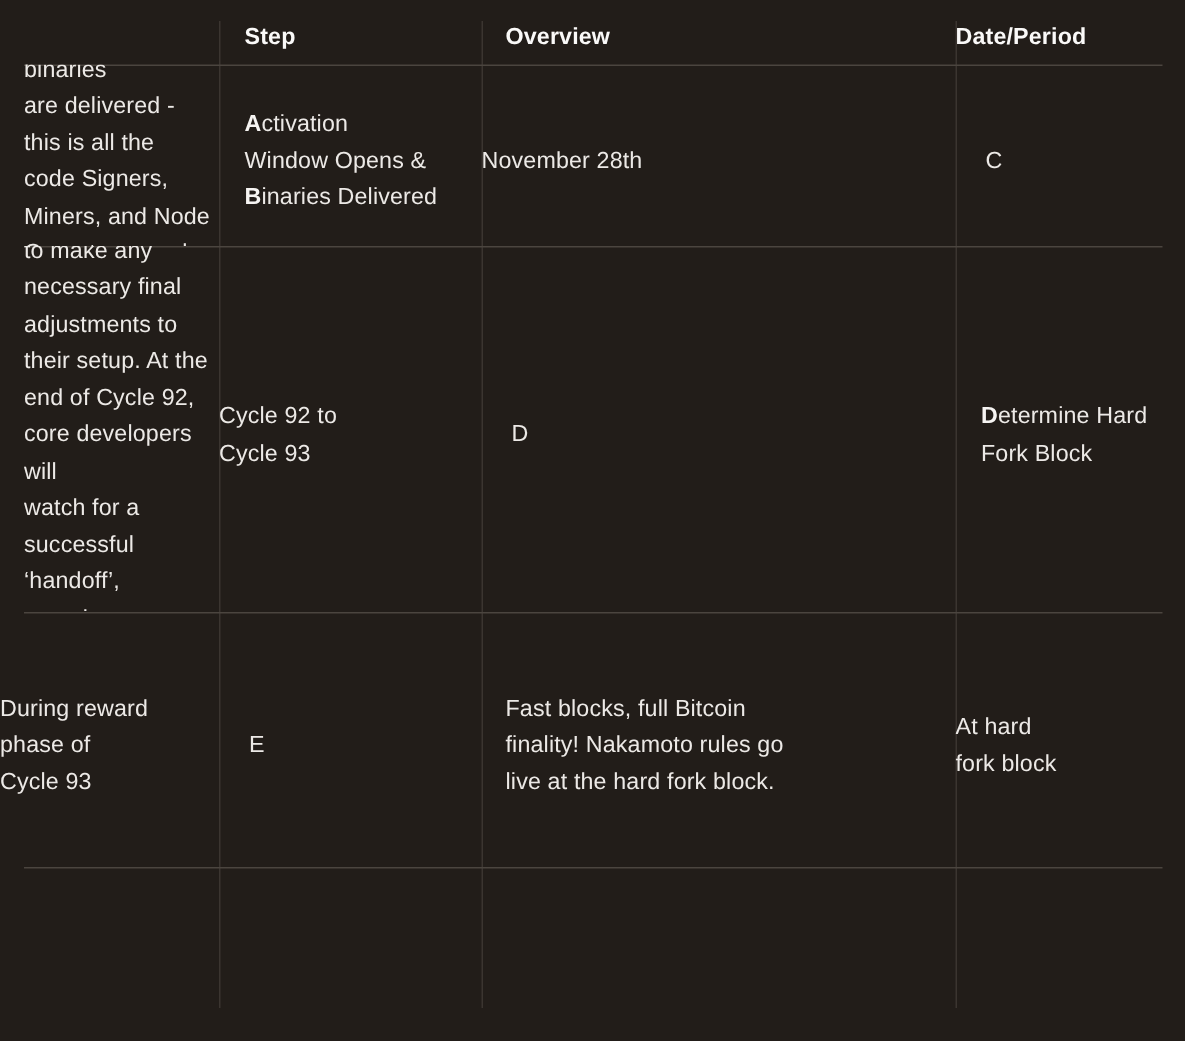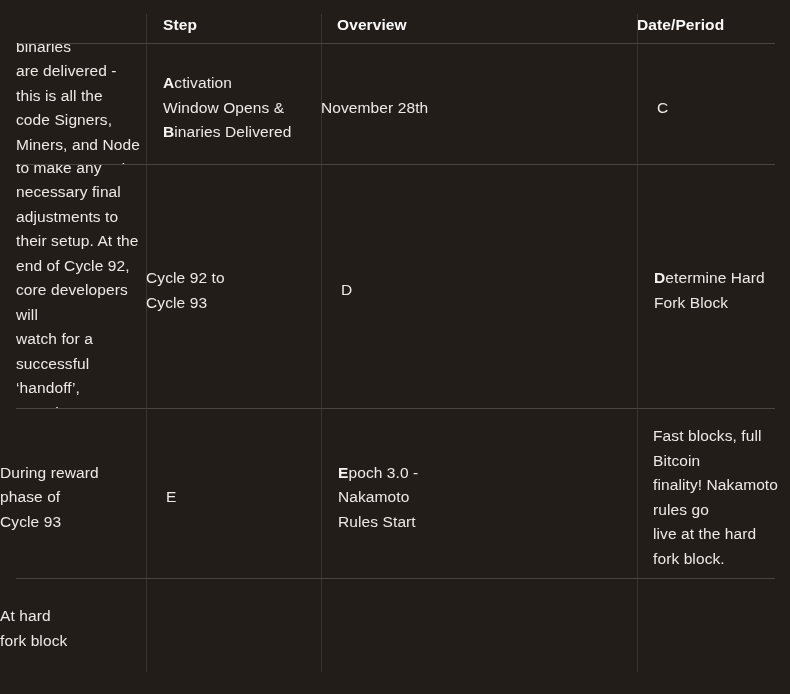--- a/index.html
+++ b/index.html
@@ -101,25 +101,20 @@
 Fork Block</span></div>
       </div>
       <div class="cell c3">
         <div class="txt">During reward
 phase of
 Cycle 93</div>
       </div>
       <div class="cell c0">
         <div class="txt">E</div>
       </div>
-      <div class="cell c1">
-        <div class="txt"><span class="b">E</span><span>poch 3.0 -
-Nakamoto
-Rules Start</span></div>
-      </div>
       <div class="cell c2">
         <div class="txt">Fast blocks, full Bitcoin
 finality! Nakamoto rules go
 live at the hard fork block.</div>
       </div>
       <div class="cell c3">
         <div class="txt">At hard
 fork block</div>
       </div>
     </div>

